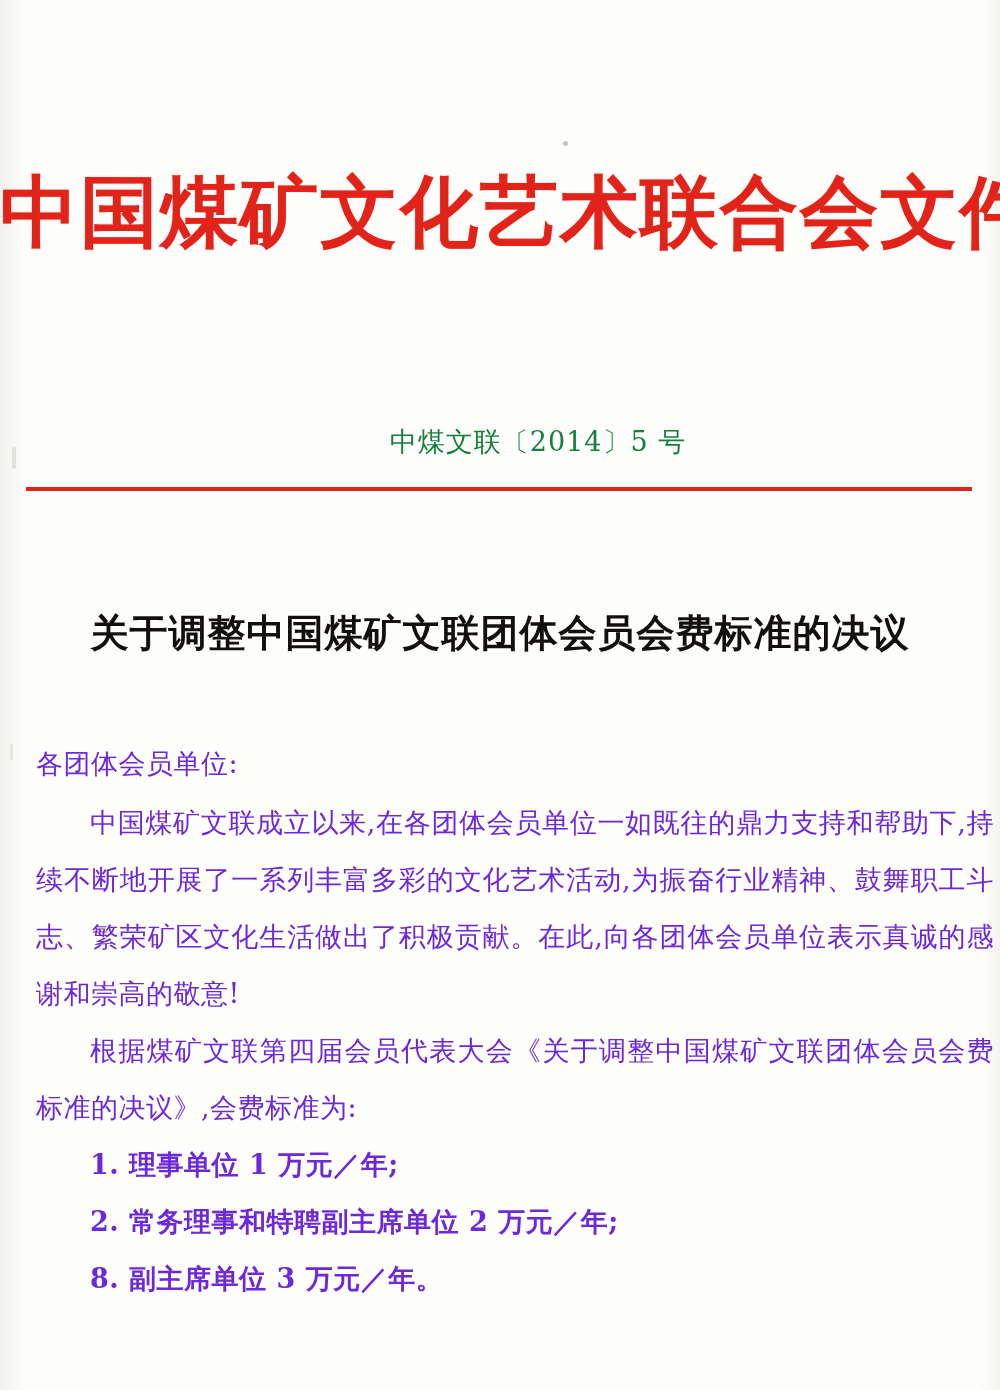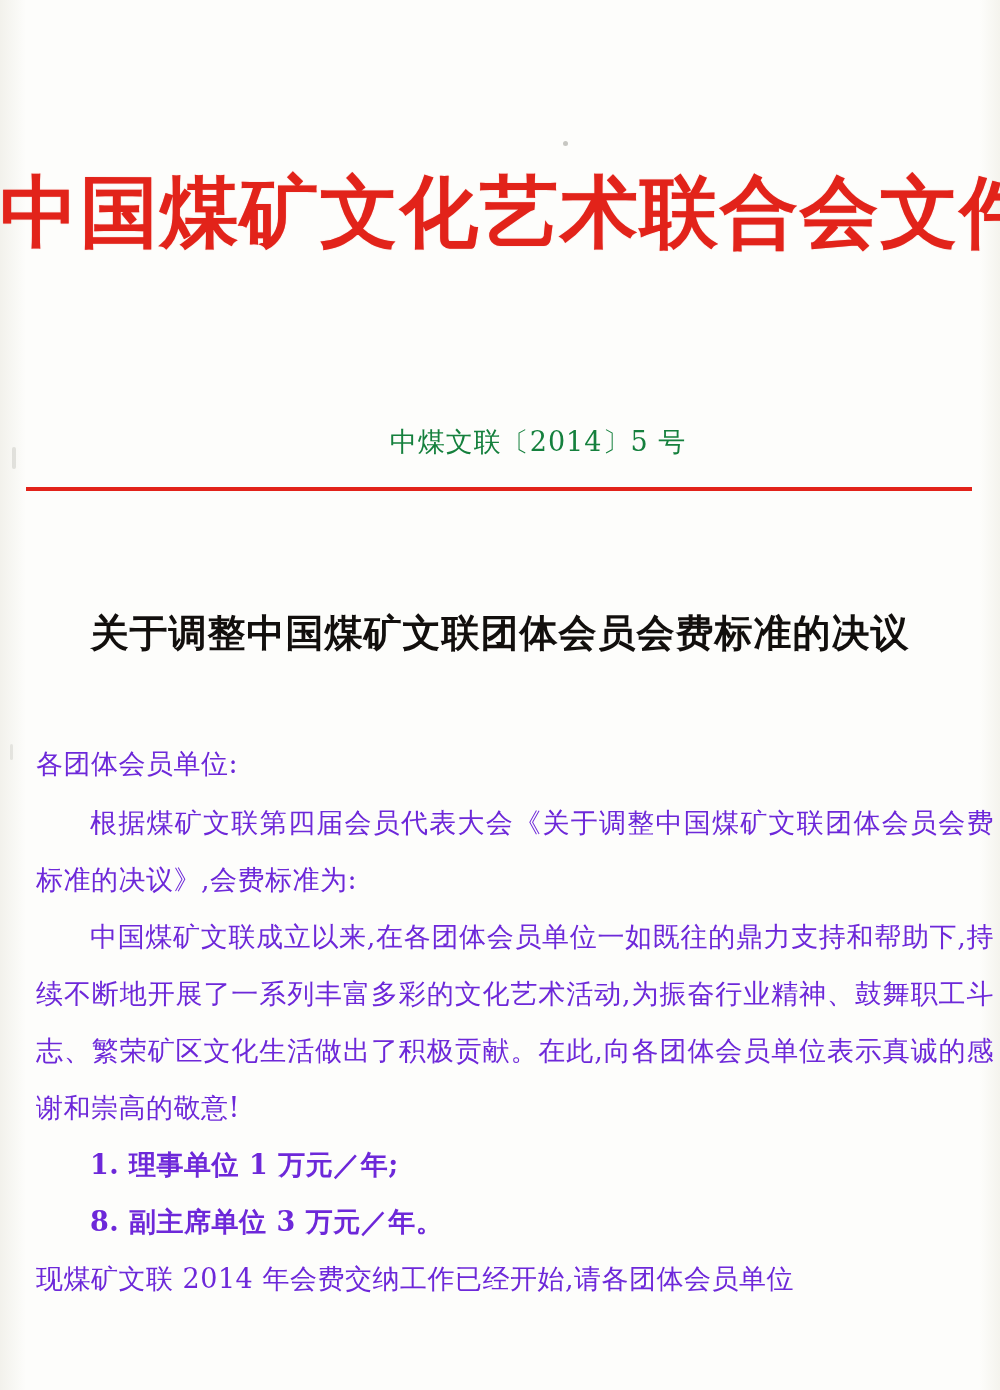--- a/index.html
+++ b/index.html
@@ -143,25 +143,25 @@
 
   <div class="doc-number">中煤文联〔2014〕5 号</div>
 
   <div class="red-rule"></div>
 
   <div class="title">关于调整中国煤矿文联团体会员会费标准的决议</div>
 
   <div class="body-block">
     <p class="salutation">各团体会员单位:</p>
 
+    <p class="para">中国煤矿文联成立以来,在各团体会员单位一如既往的鼎力支持和帮助下,持续不断地开展了一系列丰富多彩的文化艺术活动,为振奋行业精神、鼓舞职工斗志、繁荣矿区文化生活做出了积极贡献。在此,向各团体会员单位表示真诚的感谢和崇高的敬意!</p>
+
     <p class="para">根据煤矿文联第四届会员代表大会《关于调整中国煤矿文联团体会员会费标准的决议》,会费标准为:</p>
-
-    <p class="para">中国煤矿文联成立以来,在各团体会员单位一如既往的鼎力支持和帮助下,持续不断地开展了一系列丰富多彩的文化艺术活动,为振奋行业精神、鼓舞职工斗志、繁荣矿区文化生活做出了积极贡献。在此,向各团体会员单位表示真诚的感谢和崇高的敬意!</p>
 
     <p class="list-item">1. 理事单位 1 万元／年;</p>
 
+    <p class="list-item">2. 常务理事和特聘副主席单位 2 万元／年;</p>
 
     <p class="list-item">8. 副主席单位 3 万元／年。</p>
 
-    <p class="tail">现煤矿文联 2014 年会费交纳工作已经开始,请各团体会员单位</p>
   </div>
 
 </div>
 
 </body></html>

